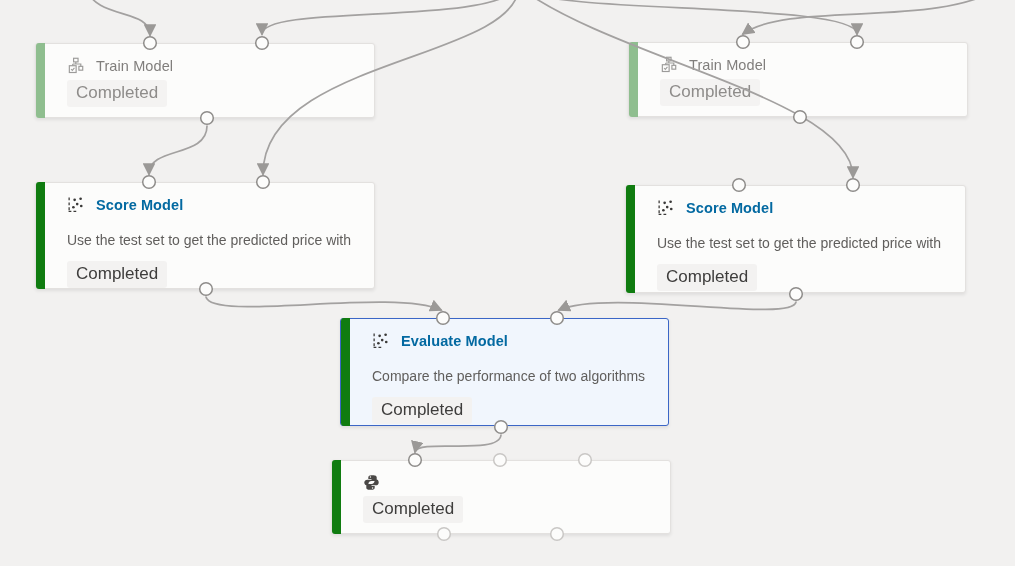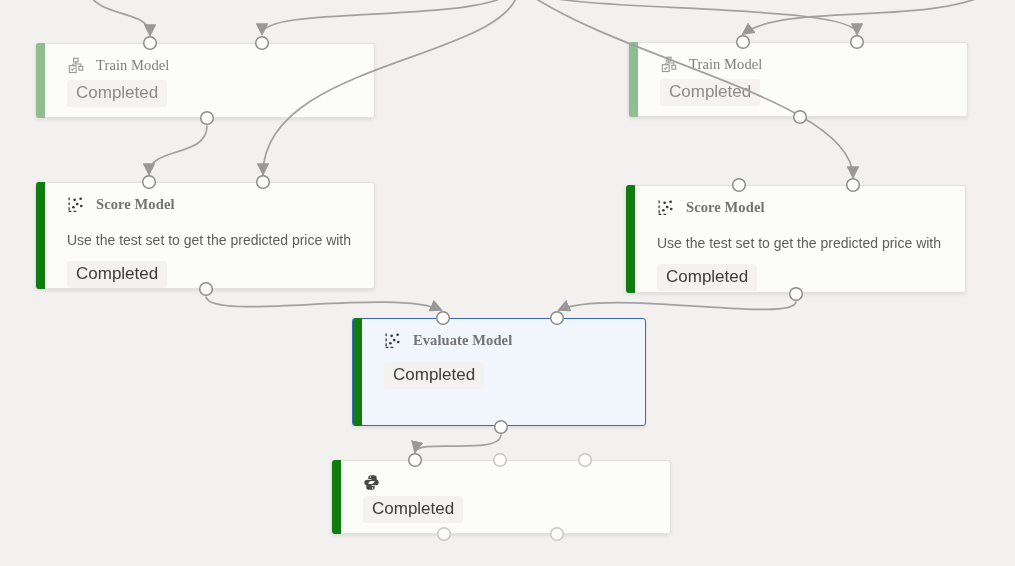--- a/index.html
+++ b/index.html
@@ -21,25 +21,25 @@
   .node .bar{
     position:absolute;left:0;top:-1px;bottom:-1px;width:9px;
     background:var(--accent-green,#107C10);
     border-radius:3px 0 0 3px;
   }
   .node .content{
     position:absolute;left:9px;right:0;top:0;bottom:0;
     padding:13px 14px 10px 22px;
     display:flex;flex-direction:column;align-items:flex-start;
   }
-  .title-row{display:flex;align-items:center;gap:12px;font-family:Liberation Serif, serif;}
+  .title-row{display:flex;align-items:center;gap:12px;}
   .icon{width:17px;height:17px;flex:0 0 auto;display:block;}
   .icon svg{display:block;width:100%;height:100%;}
   .title{
-    font-size:14.5px;font-weight:700;color:#737373;letter-spacing:.1px;
+    font-size:14.5px;font-weight:700;color:#0369a1;letter-spacing:.1px;
     white-space:nowrap;
   }
   .comment{
     margin-top:19px;font-size:14px;color:#605E5C;white-space:nowrap;
   }
   .badge{
     margin-top:auto;
     background:var(--badge-bg,#F3F2F1);
     color:#3E3D3C;font-size:17px;
     padding:3px 9px 4px;border-radius:3px;
@@ -54,21 +54,21 @@
   
   .node.selected{
     background:var(--selected-bg,#F1F6FD);
     border:1.2px solid var(--selected-blue,#3B66C6);
   }
   
   #node-train-left  {left:35px;  top:43px;  width:340px; height:75px;}
   #node-train-right {left:628px; top:42px;  width:340px; height:75px;}
   #node-score-left  {left:35px;  top:182px; width:340px; height:107px;}
   #node-score-right {left:625px; top:185px; width:341px; height:108px;}
-  #node-evaluate    {left:352px; top:318px; width:294px; height:108px;}
+  #node-evaluate    {left:340px; top:318px; width:329px; height:108px;}
   #node-execute     {left:331px; top:460px; width:340px; height:74px;}
   
   svg.overlay{position:absolute;inset:0;pointer-events:none;}
   svg.overlay .edge{
     fill:none;stroke:var(--edge-color,#A3A1A0);stroke-width:1.7;
     stroke-linecap:round;pointer-events:stroke;
   }
   svg.overlay .port{
     fill:var(--node-bg,#FCFCFB);stroke-width:1.5;pointer-events:auto;
   }
@@ -188,20 +188,21 @@
               <circle cx="7.2" cy="3.6" r="1.25"></circle>
                 <circle cx="12.8" cy="2.6" r="1.25"></circle>
               <circle cx="9.6" cy="7.6" r="1.25"></circle>
                 <circle cx="6" cy="10.6" r="1.25"></circle>
               <circle cx="13.4" cy="9.4" r="1.25"></circle>
             </g>
           </svg>
         </span>
         <span class="title">Evaluate Model</span>
       </div>
+      <div class="comment">Compare the performance of two algorithms</div>
       <span class="badge">Completed</span>
     </div>
   </div>
 
   <div class="node" id="node-execute">
     <div class="bar"></div>
     <div class="content">
       <div class="title-row">
         <span class="icon">
           <svg viewBox="0 0 16 16" fill="#4a4846">

